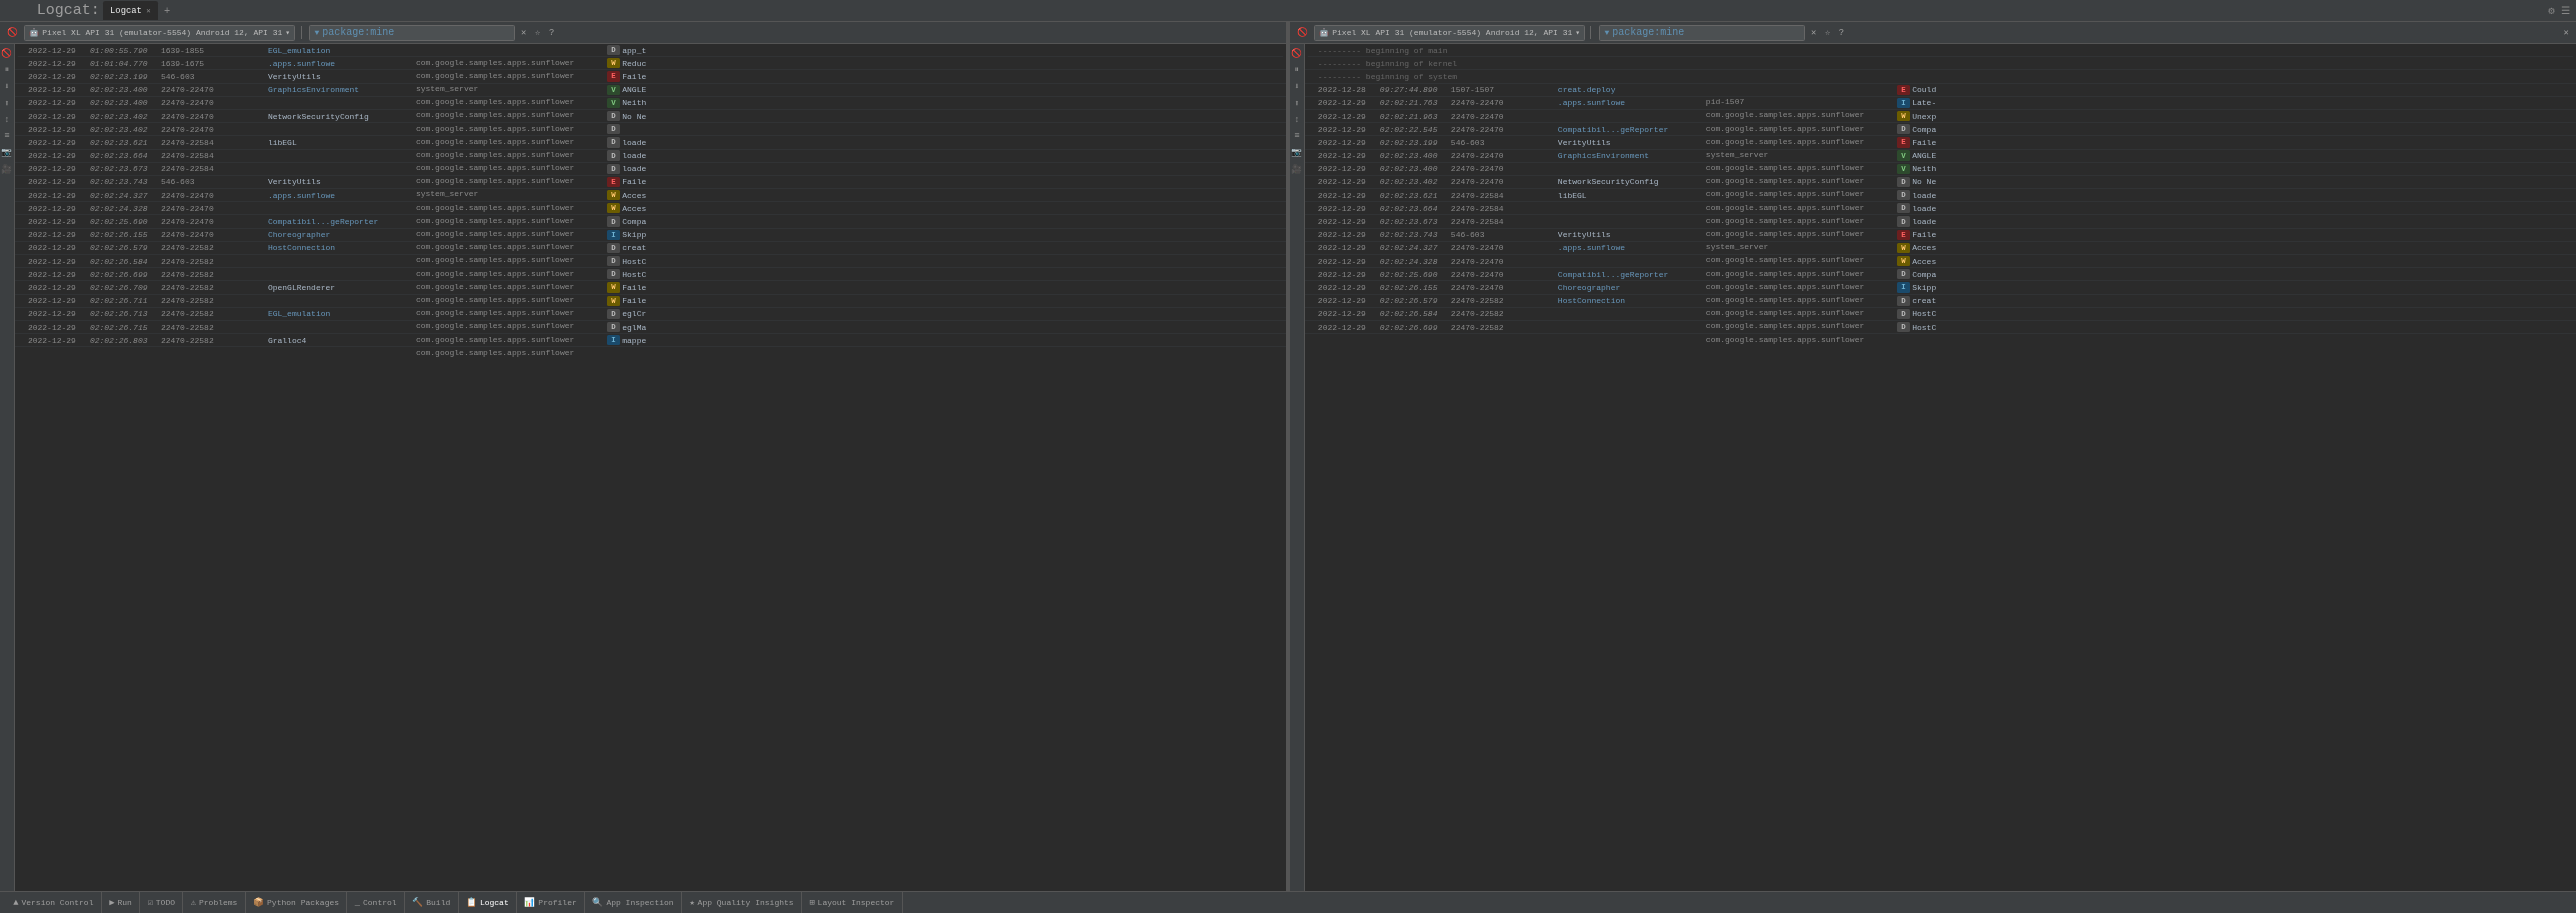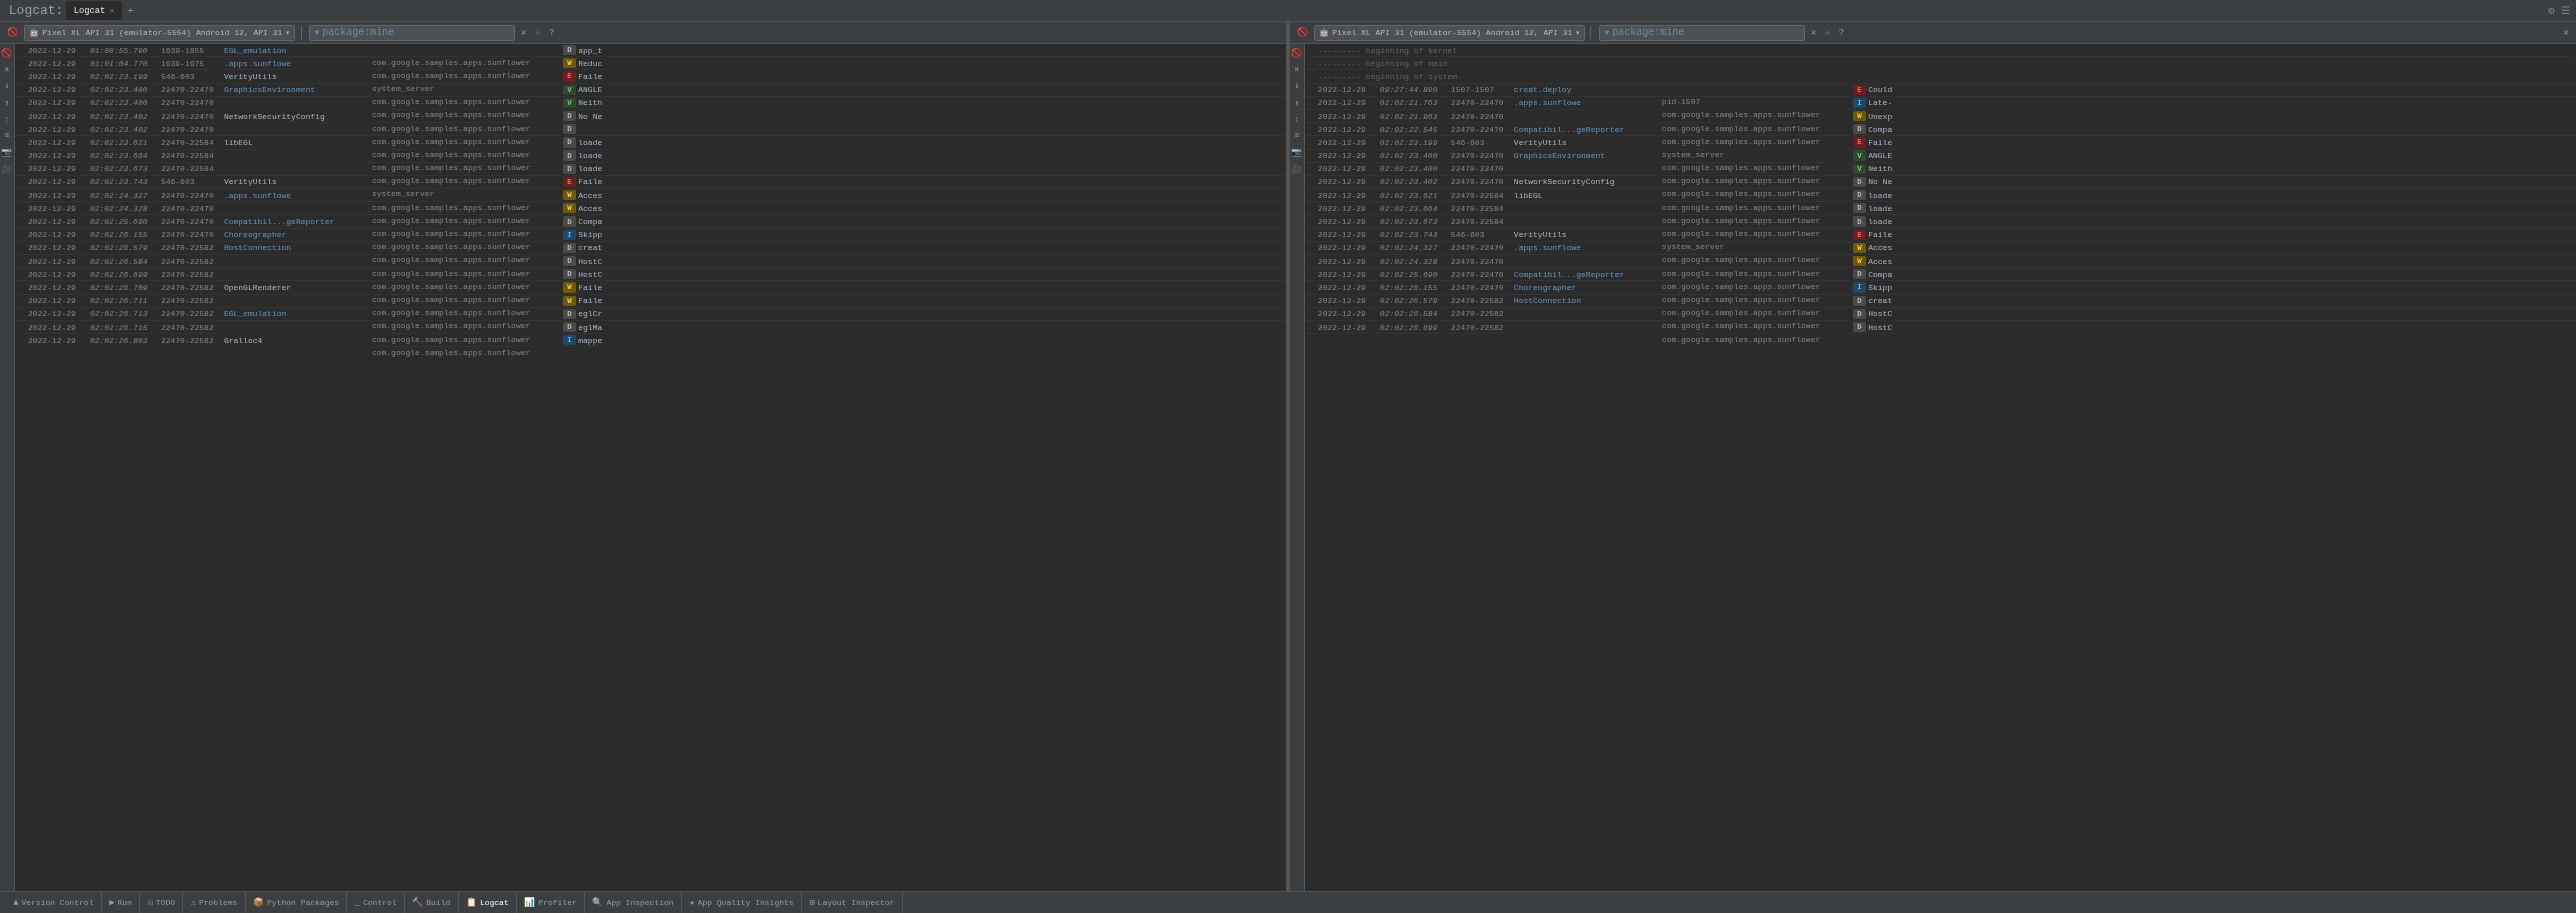--- a/index.html
+++ b/index.html
@@ -19,23 +19,24 @@
     .tab-bar {
       background: #3c3f41;
       height: 22px;
       display: flex;
       align-items: center;
       padding: 0 5.9px;
       border-bottom: 0.7px solid #555;
       flex-shrink: 0;
     }
     .tab-label {
-      font-size: 13px;
+      font-size: 15px;
       color: #9d9d9d;
       padding: 0 2.9px;
+      margin-left: 28px;
     }
     .tab-item {
       display: flex;
       align-items: center;
       background: #4e5254;
       border-radius: 2.2px 2.2px 0 0;
       padding: 2.9px 7.4px;
       color: #bbbbbb;
       font-size: 8.8px;
       cursor: pointer;
@@ -146,21 +147,21 @@
     .log-ctrl {
       width: 10.3px;
       flex-shrink: 0;
       color: #888;
       font-size: 7.4px;
       cursor: pointer;
     }
     .log-date { width: 62px; flex-shrink: 0; color: #888; }
     .log-time { width: 71px; flex-shrink: 0; color: #888; font-style: italic; }
     .log-pid { width: 63px; flex-shrink: 0; color: #888; }
-    .log-tag { width: 148px; flex-shrink: 0; overflow: hidden; text-overflow: ellipsis; white-space: nowrap; }
+    .log-tag { width: 148px; flex-shrink: 0; overflow: hidden; text-overflow: ellipsis; white-space: nowrap; margin-left: 44px; }
     .log-package { width: 191px; flex-shrink: 0; overflow: hidden; text-overflow: ellipsis; white-space: nowrap; color: #888; margin-top: 24px; }
     .log-level-badge {
       width: 13.2px;
       height: 10.3px;
       border-radius: 1.5px;
       display: flex;
       align-items: center;
       justify-content: center;
       font-size: 7.4px;
       font-weight: bold;
@@ -548,24 +549,24 @@
             <span class="action-icon">⏸</span>
             <span class="action-icon">⬇</span>
             <span class="action-icon">⬆</span>
             <span class="action-icon">↕</span>
             <span class="action-icon">≡</span>
             <span class="action-icon">📷</span>
             <span class="action-icon">🎥</span>
           </div>
           <div class="log-area">
             <div class="log-row log-separator">
+              <span style="padding-left: 10.3px;">--------- beginning of main</span>
+            </div>
+            <div class="log-row log-separator">
               <span style="padding-left: 10.3px;">--------- beginning of kernel</span>
-            </div>
-            <div class="log-row log-separator">
-              <span style="padding-left: 10.3px;">--------- beginning of main</span>
             </div>
             <div class="log-row log-separator">
               <span style="padding-left: 10.3px;">--------- beginning of system</span>
             </div>
             <div class="log-row">
               <span class="log-ctrl"></span>
               <span class="log-date">2022-12-28</span>
               <span class="log-time">09:27:44.890</span>
               <span class="log-pid">1507-1507</span>
               <span class="log-tag tag-link">creat.deploy</span>

